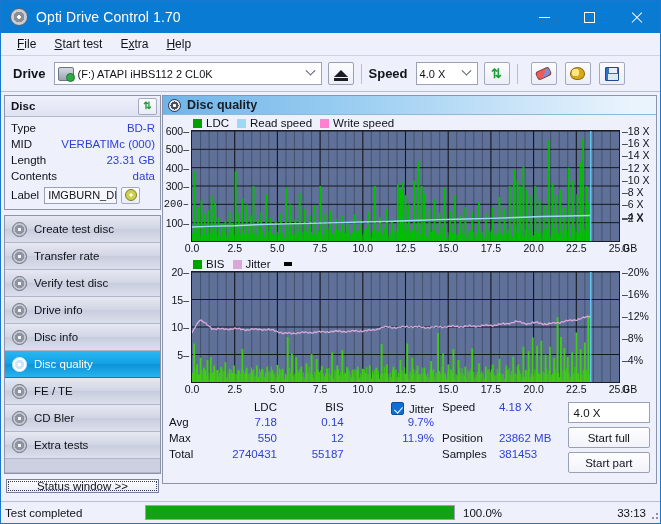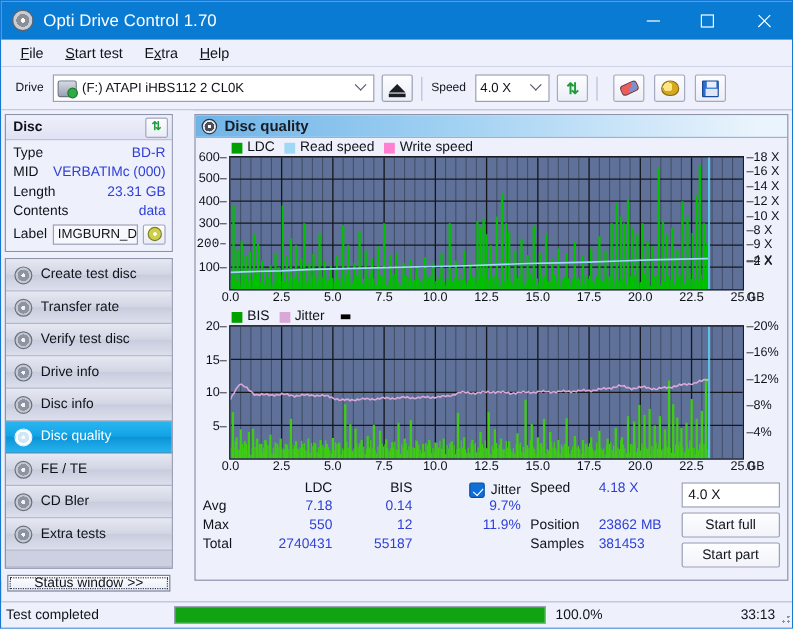--- a/index.html
+++ b/index.html
@@ -74,21 +74,21 @@
 
   
   .toolbar {
     height: 36px;
     background: #eef0fb;
     display: flex;
     align-items: center;
     padding: 0 6px;
     border-bottom: 1px solid #b9bed8;
   }
-  .tb-label { font-size: 10px; font-weight: normal; color: #11131a; margin: 0 8px 0 6px; }
+  .tb-label { font-size: 13px; font-weight: bold; color: #11131a; margin: 0 8px 0 6px; }
   .combo {
     height: 23px;
     background: #fff;
     border: 1px solid #9aa0b5;
     display: flex; align-items: center;
     font-size: 11px; color: #11131a;
     padding: 0 2px 0 3px;
     position: relative;
   }
   .combo .chev {
@@ -154,21 +154,21 @@
   }
 
   
   .body { display: flex; height: 392px; }
 
   
   .leftcol {
     width: 160px;
     background: #eef0fb;
     display: flex; flex-direction: column;
-    padding: 3px 17px 0 3px;
+    padding: 3px 0 0 3px;
   }
   .panel {
     border: 1px solid #8e93ac;
     background: #e9ebf9;
   }
   .panel-head {
     height: 21px;
     display: flex; align-items: center;
     padding: 0 3px 0 6px;
     background: linear-gradient(#eef0fb,#dfe2f2);
@@ -1035,21 +1035,21 @@
                 <line x1="399.81800000000004" y1="73.33333333333334" x2="427" y2="73.33333333333334" stroke="#15171d" stroke-width="1"></line>
                 <line x1="399.81800000000004" y1="55" x2="427" y2="55" stroke="#15171d" stroke-width="1"></line>
                 <line x1="399.81800000000004" y1="36.66666666666667" x2="427" y2="36.66666666666667" stroke="#15171d" stroke-width="1"></line>
                 <line x1="399.81800000000004" y1="18.33333333333333" x2="427" y2="18.33333333333333" stroke="#15171d" stroke-width="1"></line>
                 <line x1="399.81800000000004" y1="0" x2="427" y2="0" stroke="#15171d" stroke-width="1"></line>
               </svg>
             </div>
           <div class="yaxis-r" id="top-yr">
               <span class="ytick-r" style="top: 88px;">–2 X</span>
               <span class="ytick-r" style="top: 86.5556px;">–4 X</span>
-              <span class="ytick-r" style="top: 74.3333px;">–9 X</span>
+              <span class="ytick-r" style="top: 74.3333px;">–6 X</span>
               <span class="ytick-r" style="top: 62.1111px;">–8 X</span>
               <span class="ytick-r" style="top: 49.8889px;">–10 X</span>
               <span class="ytick-r" style="top: 37.6667px;">–12 X</span>
               <span class="ytick-r" style="top: 25.4444px;">–14 X</span>
               <span class="ytick-r" style="top: 13.2222px;">–16 X</span>
               <span class="ytick-r" style="top: 1px;">–18 X</span>
             </div>
         </div>
         <div class="chart-wrap">
           <div class="yaxis-l"></div>

